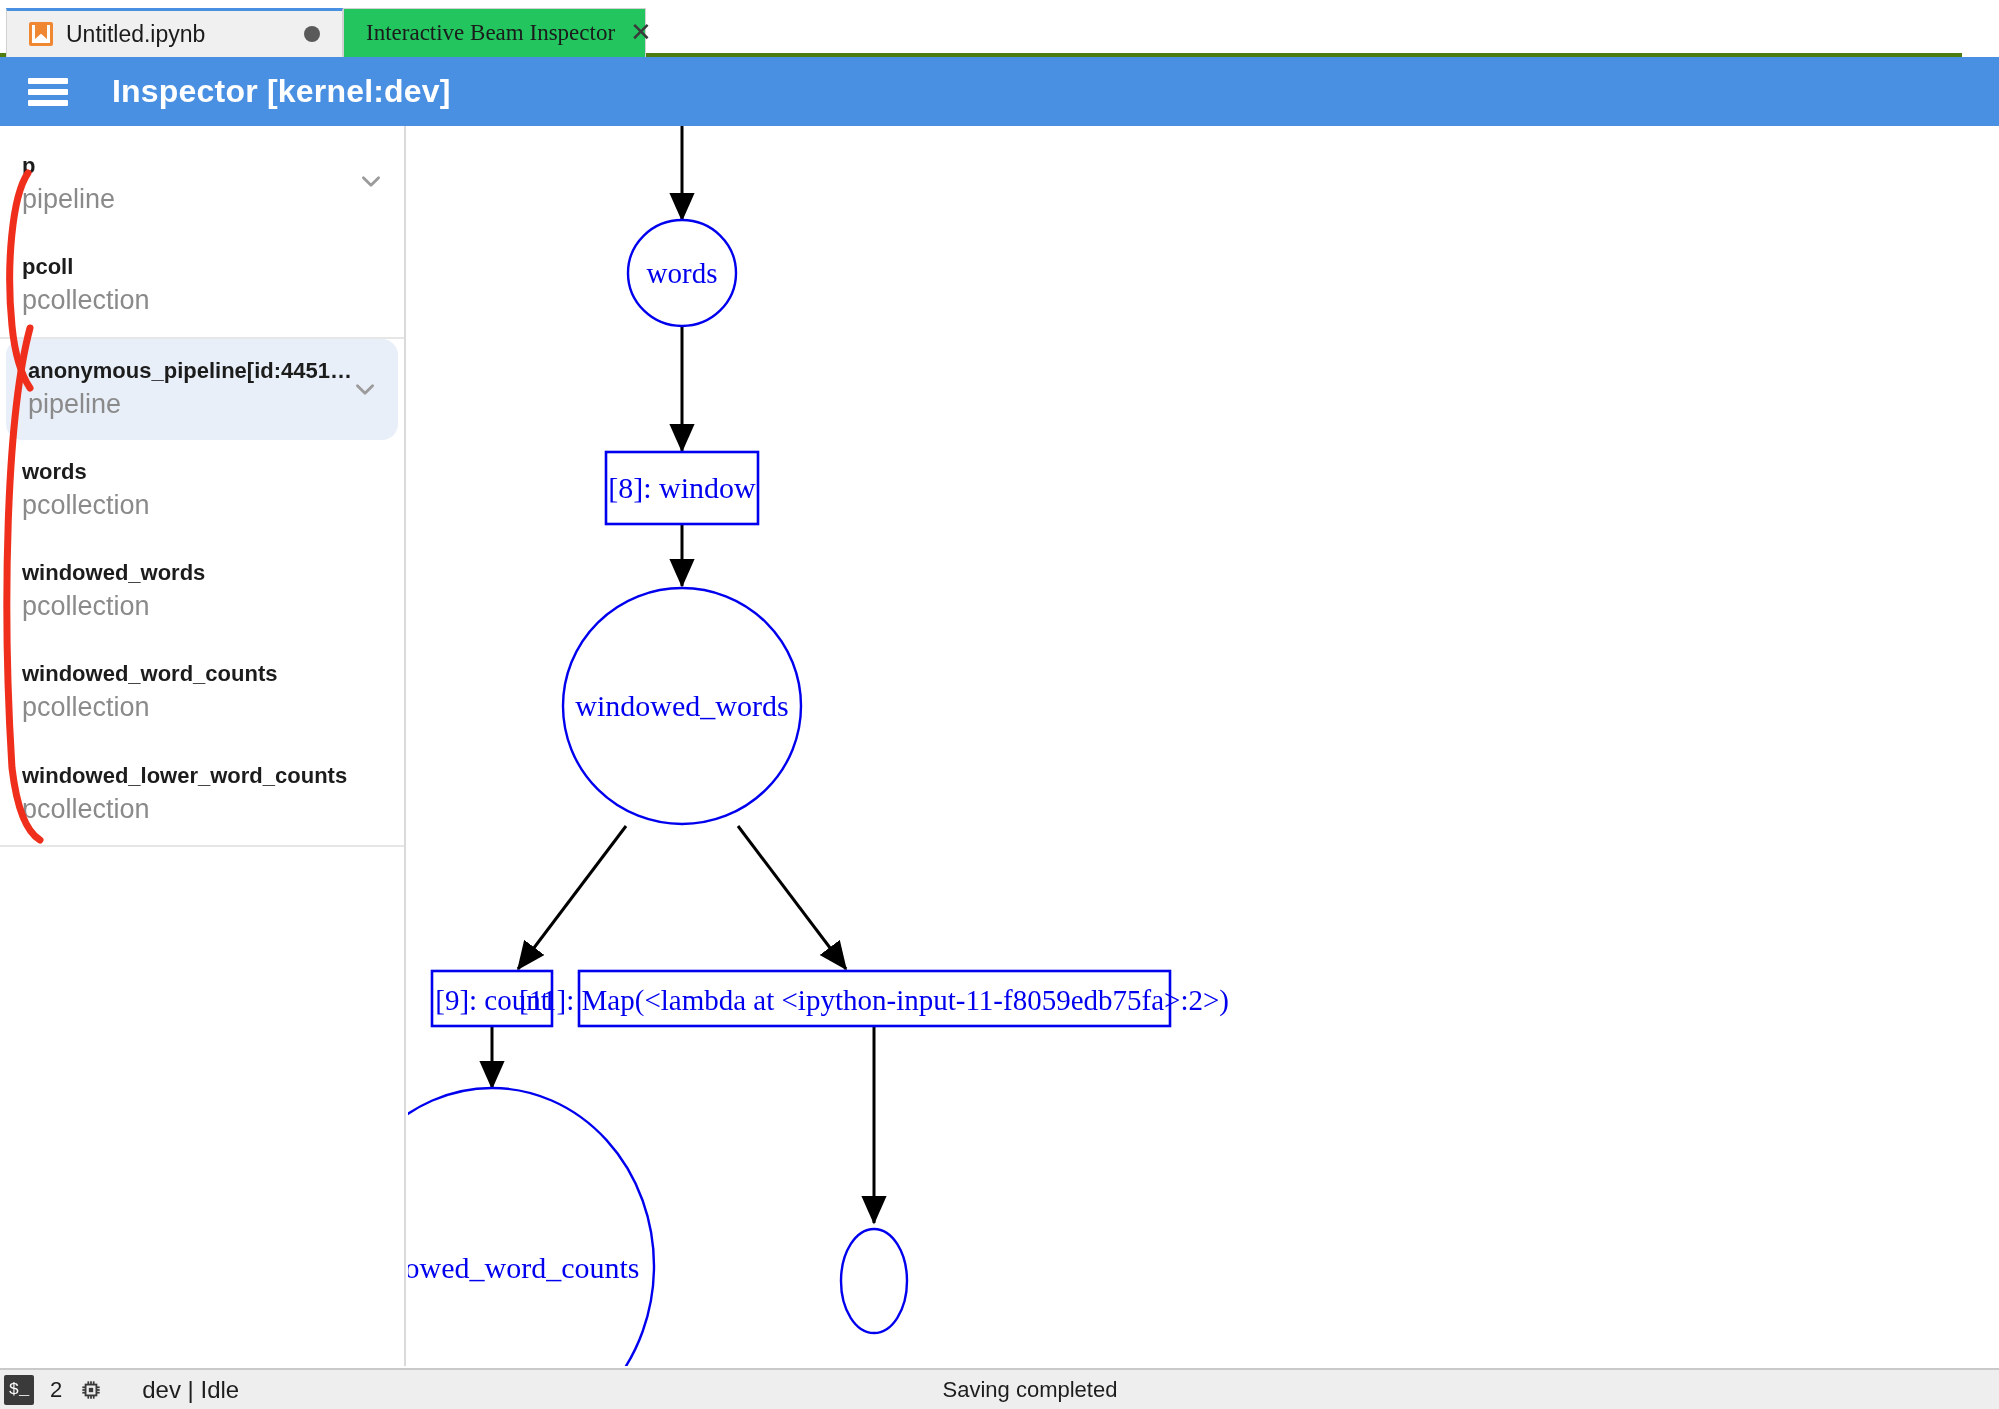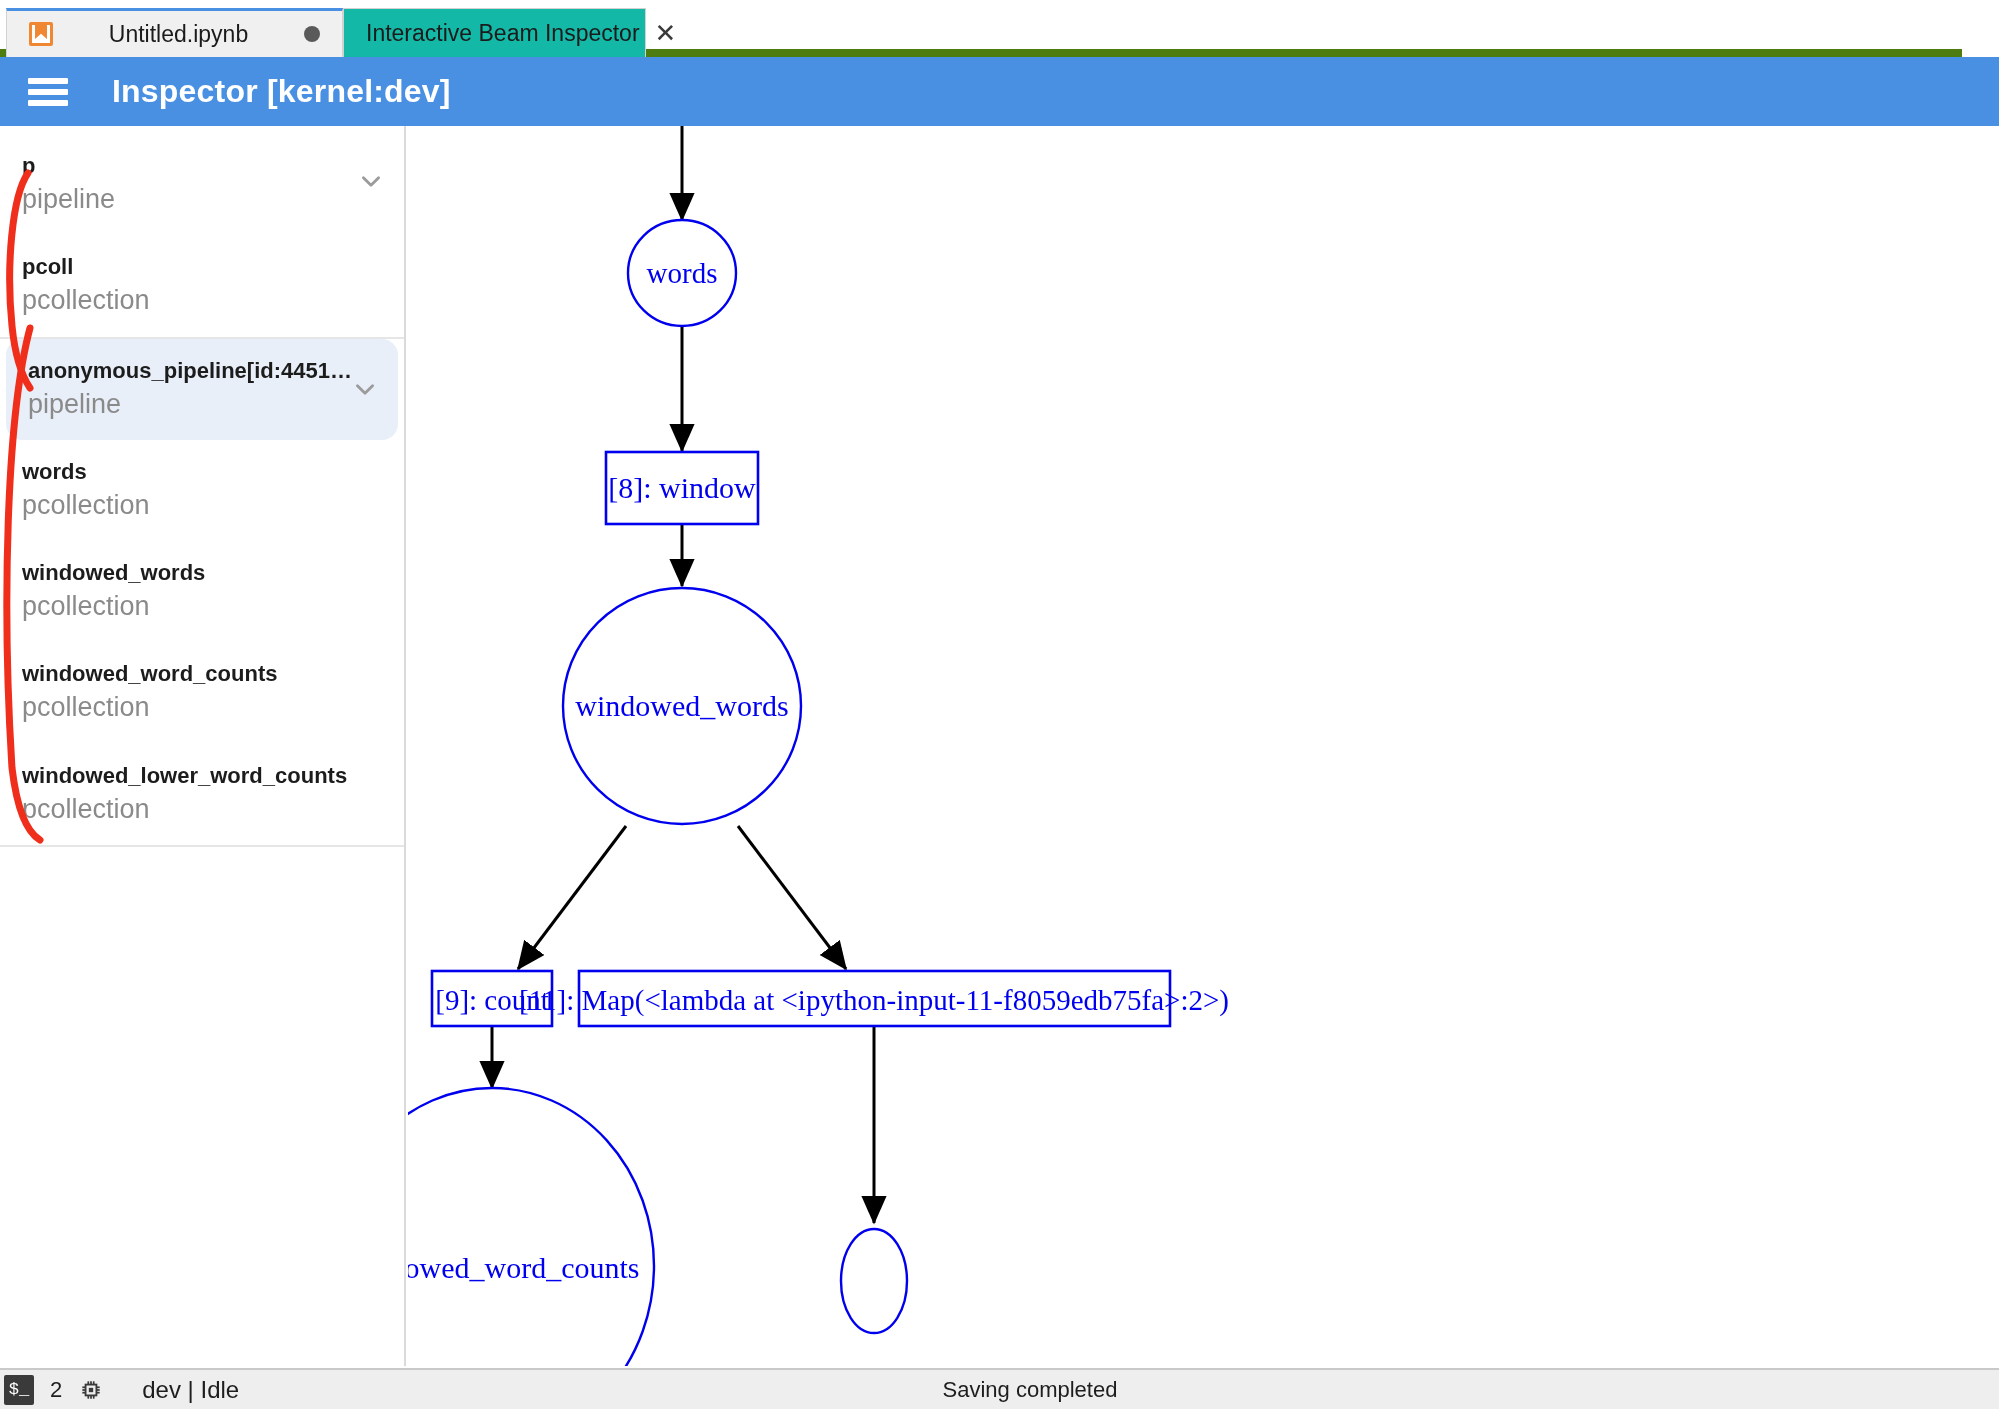--- a/index.html
+++ b/index.html
@@ -8,41 +8,41 @@
     background: #ffffff;
     font-family: "Liberation Sans", sans-serif;
     overflow: hidden;
   }
   #app { position: relative; width: 1999px; height: 1409px; }
 
   
   .tabbar {
     position: absolute; left: 0; top: 0; width: 1962px; height: 57px;
     background: #ffffff;
-    border-bottom: 8px solid #4d7c0f;
-    text-align: center;
+    border-bottom: 4px solid #4d7c0f;
   }
   .tab {
     position: absolute; top: 8px; height: 49px;
     display: flex; align-items: center; gap: 13px;
     padding: 0 22px;
     font-size: 23px; color: #1b1b1b; white-space: nowrap;
   }
   .tab.inactive {
     left: 6px; width: 337px;
     background: #f0f0f0;
     border: 1px solid #d2d2d2;
     border-top: 3px solid #4a90e2;
     border-bottom: none;
   }
   .tab.active {
     left: 343px; width: 303px;
-    background: #14b8a6;
+    background: #22c55e;
     border: 1px solid #d2d2d2;
     border-bottom: none;
+    font-family: Liberation Serif, serif;
   }
   .nb-icon {
     width: 24px; height: 24px; flex: 0 0 24px;
     border: 3px solid #ef8733; background: #ffffff;
     position: relative; border-radius: 2px;
   }
   .nb-icon::after {
     content: ""; position: absolute; left: 3px; top: 0px;
     width: 12px; height: 14px; background: #ef8733;
     clip-path: polygon(0 0, 100% 0, 100% 100%, 50% 62%, 0 100%);

